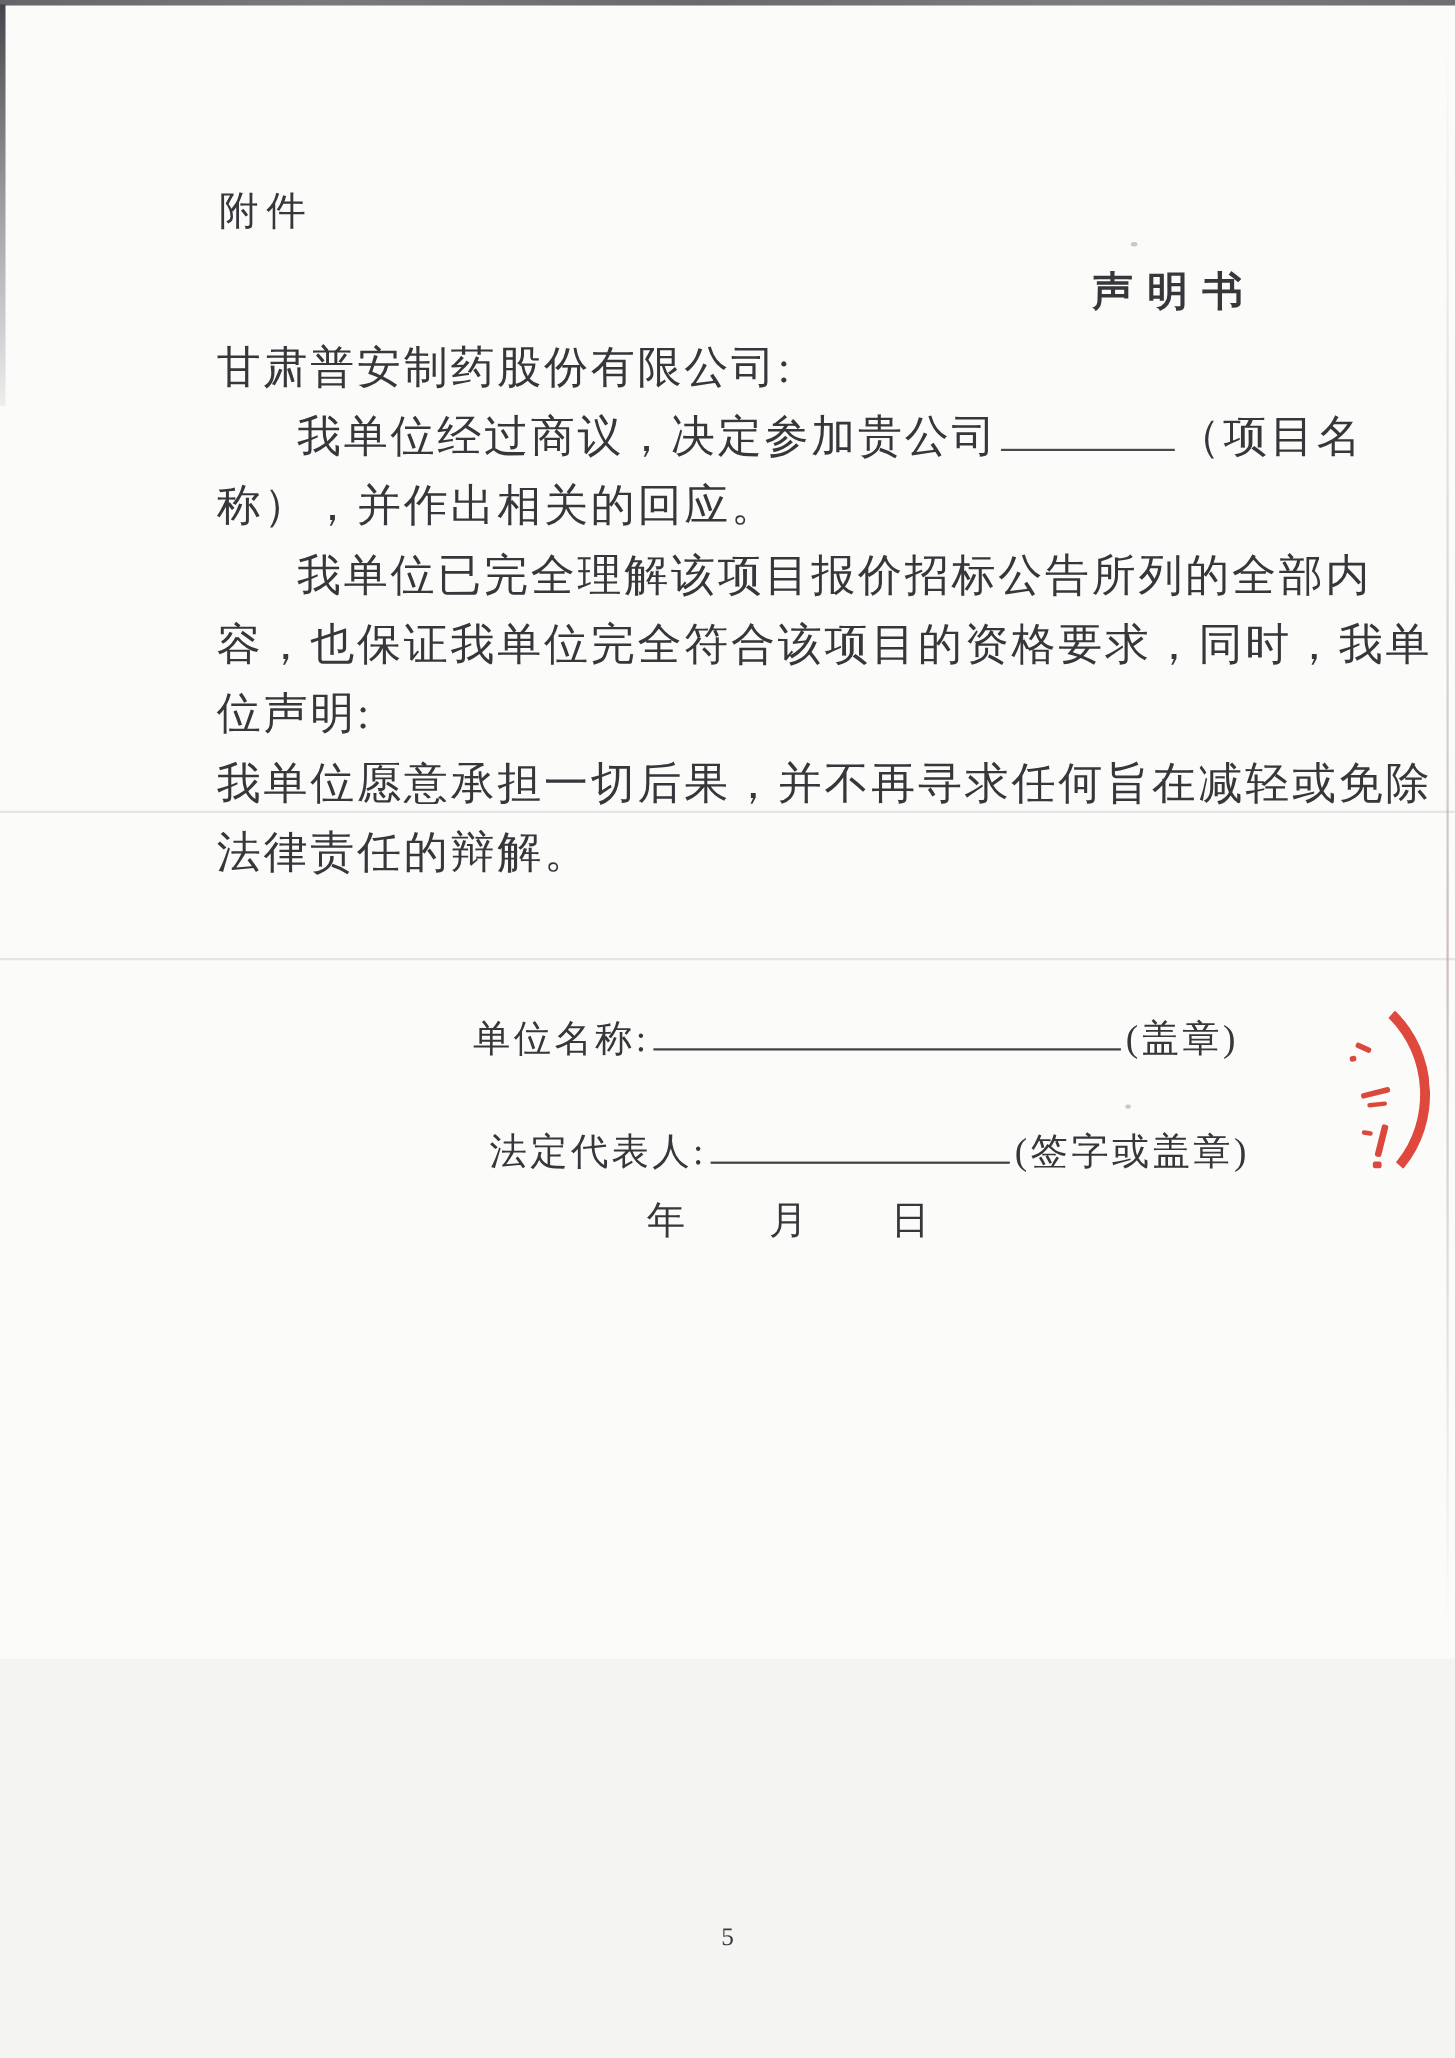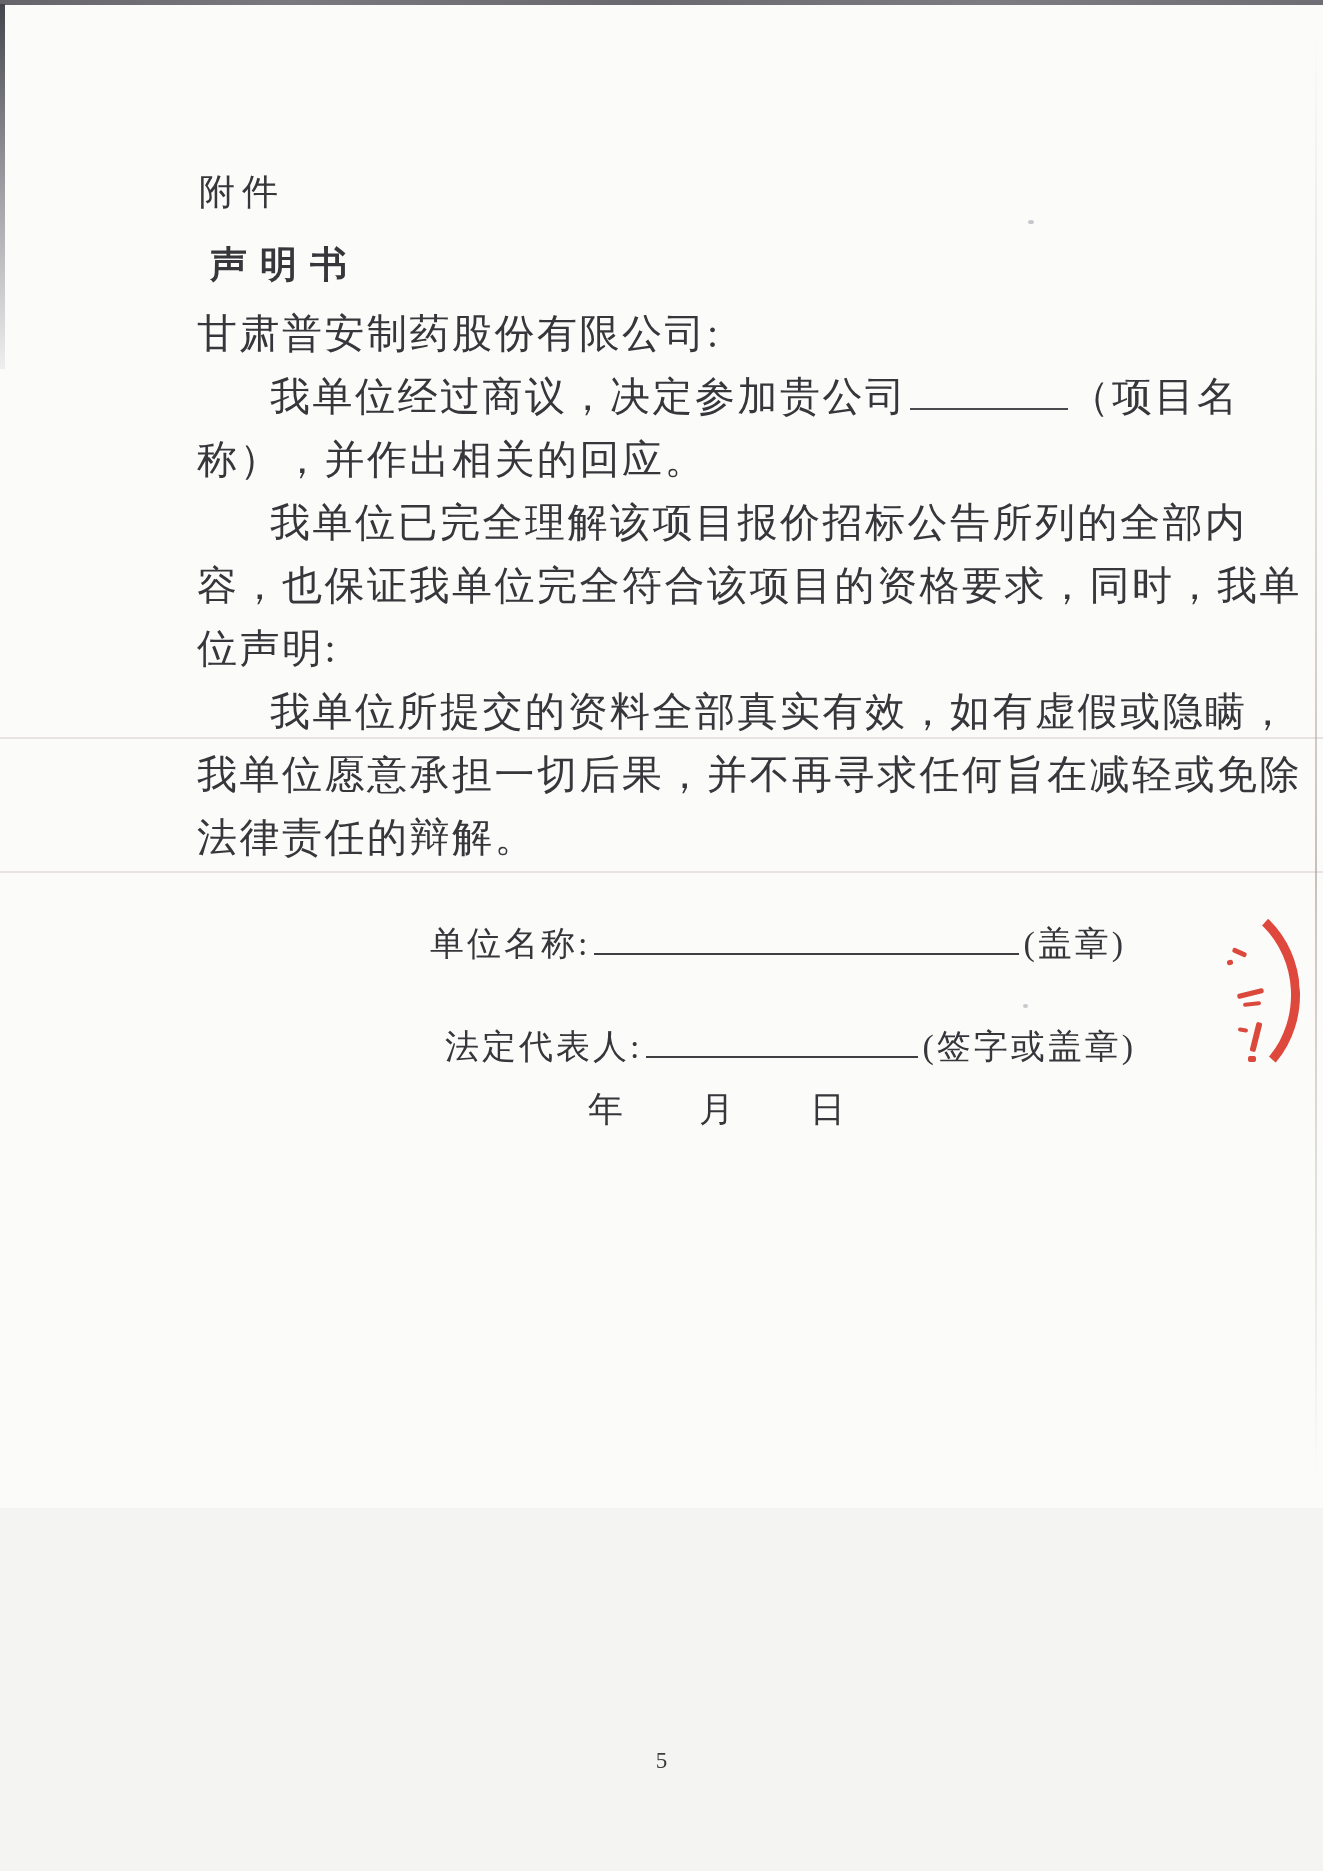--- a/index.html
+++ b/index.html
@@ -39,21 +39,21 @@
   .speck{position:absolute;background:rgba(115,115,128,.38);border-radius:50%;}
   .speck.a{left:1028px;top:220px;width:6px;height:4px;}
   .speck.b{left:1023px;top:1004px;width:5px;height:4px;}
   
   .attachment{
     position:absolute;left:199px;top:168px;
     font-size:36px;letter-spacing:7px;
   }
   .doc-title{
     position:absolute;left:197px;top:240px;width:946px;
-    text-align:left;font-size:37px;font-weight:bold;
+    text-align:right;font-size:37px;font-weight:bold;
     letter-spacing:13px;text-indent:13px;
   }
   .bodyblock{
     position:absolute;left:197px;top:302px;width:950px;
     font-size:40px;letter-spacing:2.5px;
   }
   .bodyline{height:63px;line-height:63px;white-space:nowrap;}
   .bodyline.indent{text-indent:73px;font-family:Liberation Serif, serif;}
   .blank-project{
     display:inline-block;width:158px;height:1.0em;
@@ -114,21 +114,20 @@
 
   <div class="bodyblock">
     <div class="bodyline">甘肃普安制药股份有限公司:</div>
     <div class="bodyline indent">
       <span>我单位经过商议，决定参加贵公司</span><span class="blank-project"></span><span>（项目名</span>
     </div>
     <div class="bodyline">称），并作出相关的回应。</div>
     <div class="bodyline indent">我单位已完全理解该项目报价招标公告所列的全部内</div>
     <div class="bodyline">容，也保证我单位完全符合该项目的资格要求，同时，我单</div>
     <div class="bodyline">位声明:</div>
-    <div class="bodyline indent">我单位所提交的资料全部真实有效，如有虚假或隐瞒，</div>
     <div class="bodyline">我单位愿意承担一切后果，并不再寻求任何旨在减轻或免除</div>
     <div class="bodyline">法律责任的辩解。</div>
   </div>
 
   <div class="sig-row1">
     <span>单位名称:</span><span class="sig-underline unit"></span><span>(盖章)</span>
   </div>
   <div class="sig-row2">
     <span>法定代表人:</span><span class="sig-underline legal"></span><span>(签字或盖章)</span>
   </div>

